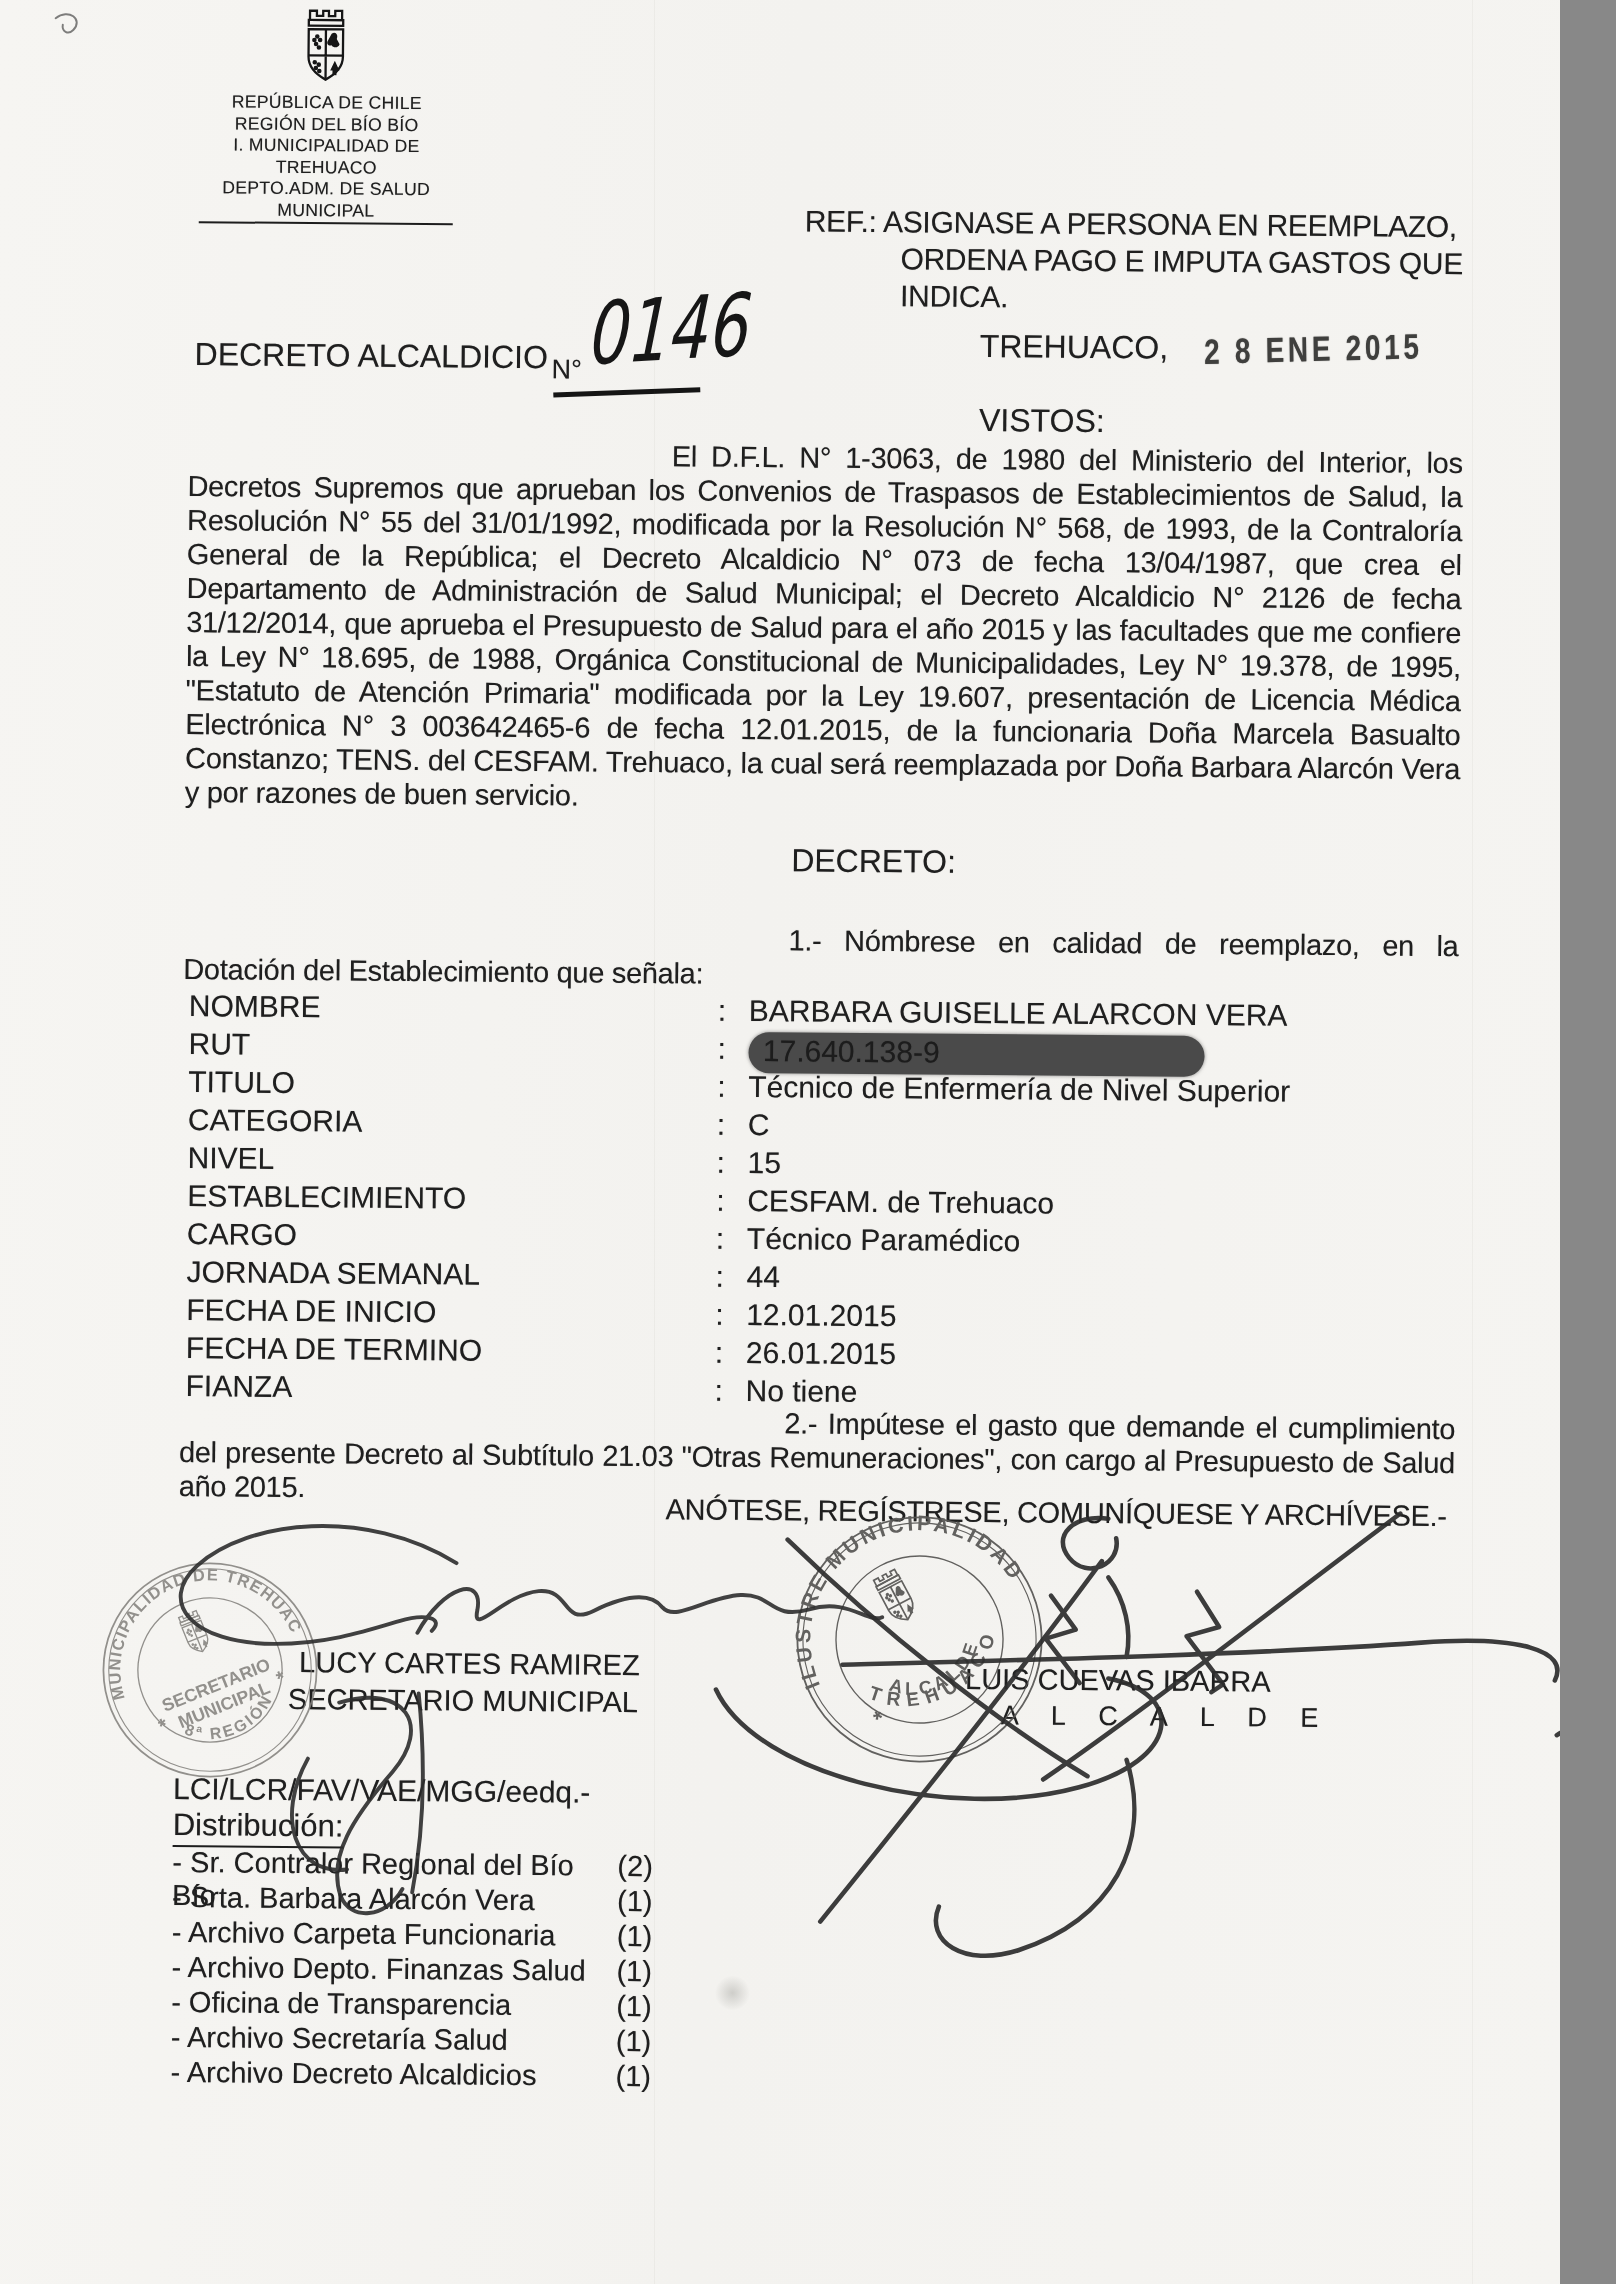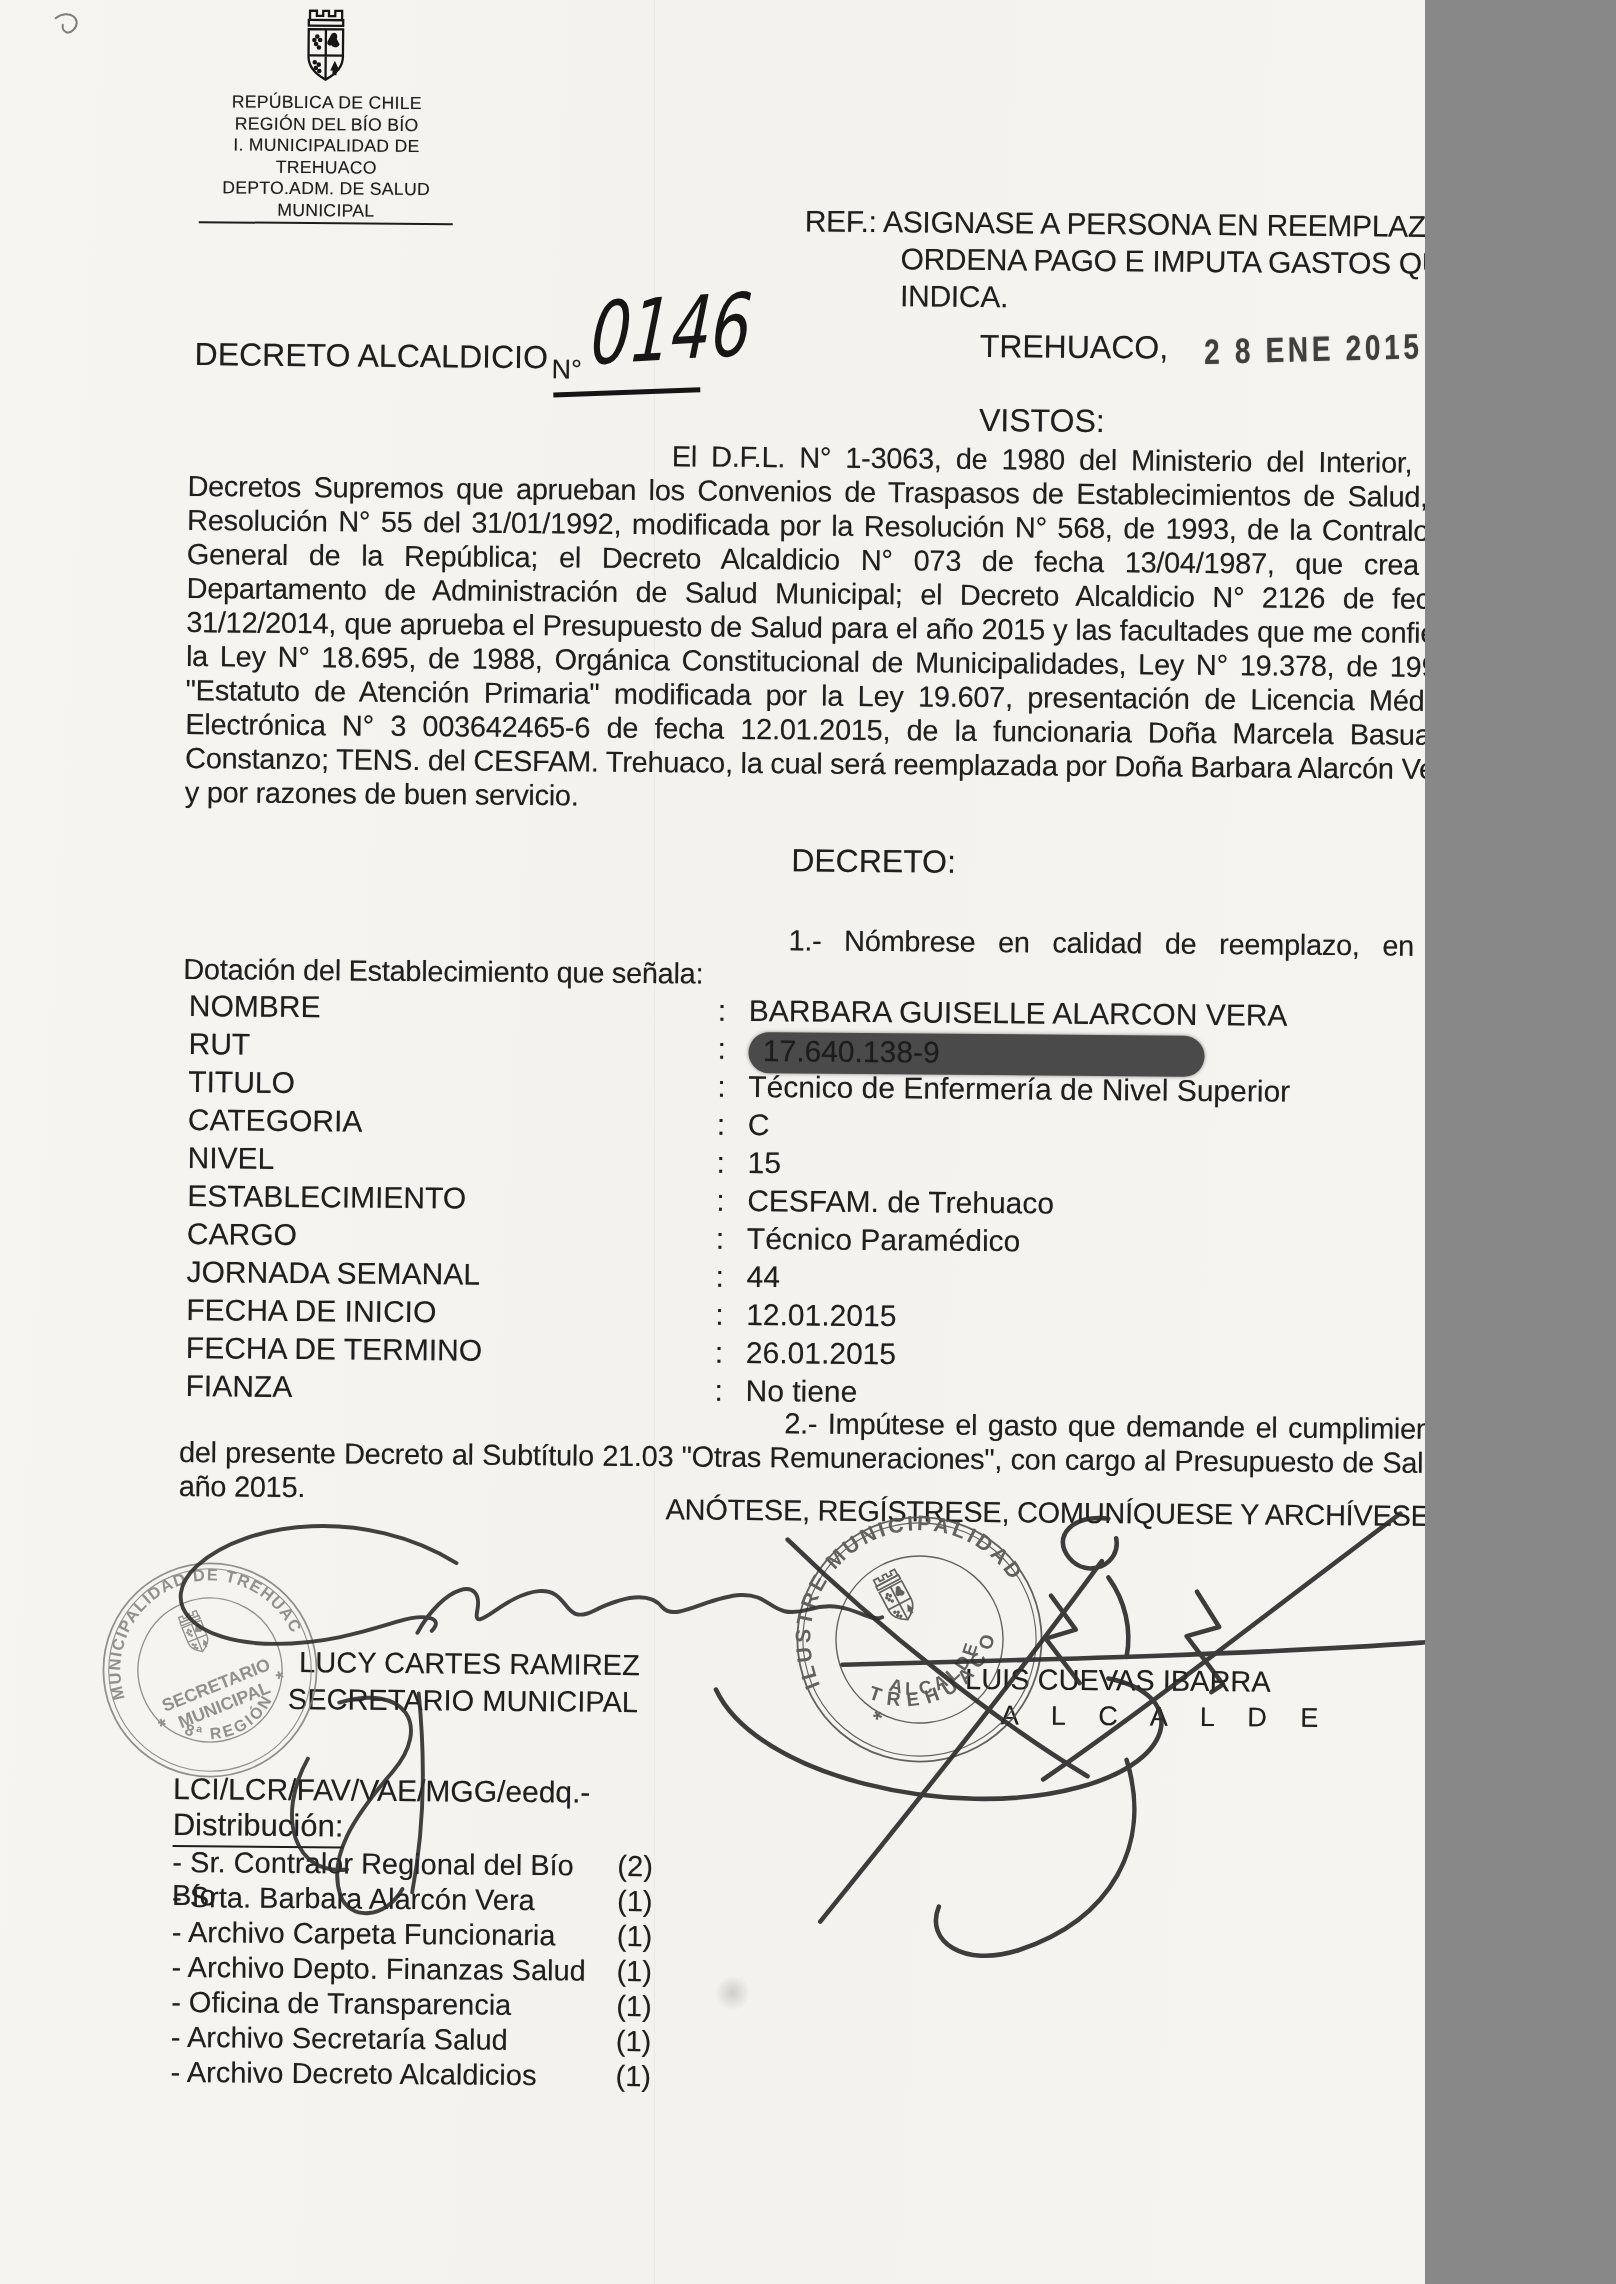--- a/index.html
+++ b/index.html
@@ -1,17 +1,17 @@
 <!DOCTYPE html>
 <html style="font-size:10.4px"><head>
 <meta charset="utf-8">
 <style>
   html,body{margin:0;padding:0;background:#888;}
   .page{
-    position:relative;width:1425px;height:2284px;overflow:hidden;
+    position:relative;width:1560px;height:2284px;overflow:hidden;
     background:linear-gradient(93deg,#f6f5f2 0%,#f3f2ef 48%,#f5f4f1 100%);
     font-family:"Liberation Sans","DejaVu Sans",sans-serif;
     color:#1f1f1f;
   }
   .abs{position:absolute;}
   .typed{text-shadow:0 0 0.7px rgba(25,25,25,.45);}
   #skew{position:absolute;left:0;top:0;width:1617px;height:2284px;
         transform:rotate(0.5deg);transform-origin:183px 196px;}
   
   .lh-text{left:199px;top:91px;width:254px;text-align:center;font-size:17.6px;line-height:21.5px;letter-spacing:0.3px;}

